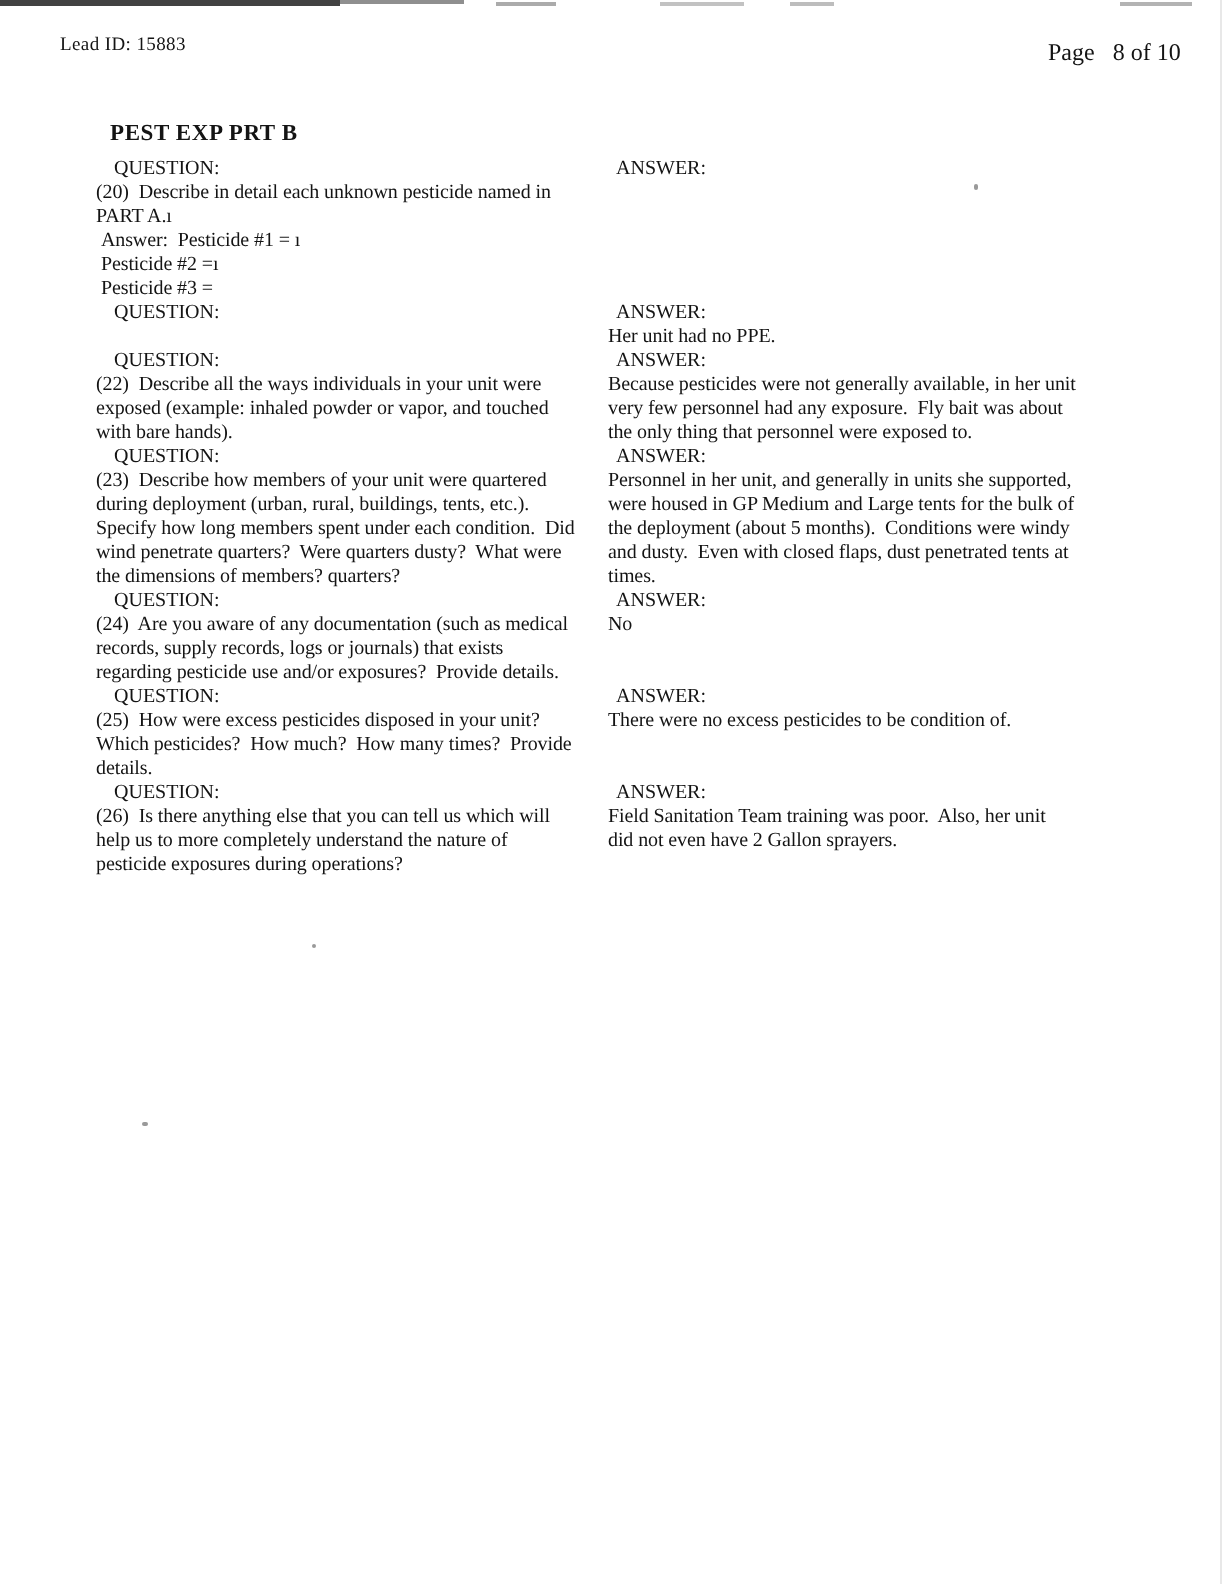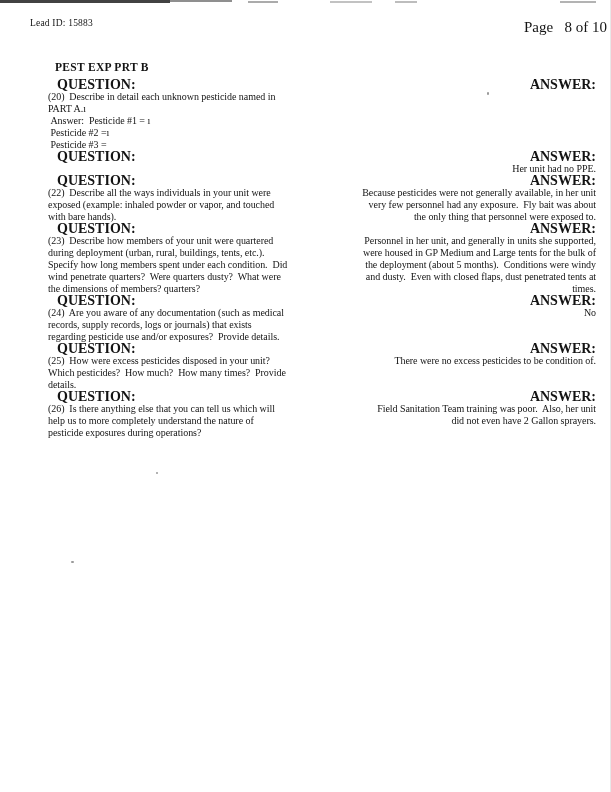--- a/index.html
+++ b/index.html
@@ -25,21 +25,21 @@
     left: 30px;
     top: 18px;
     font-size: 9.5px;
     letter-spacing: 0.2px;
     white-space: pre;
   }
   .header-page {
     position: absolute;
     left: 524px;
     top: 19px;
-    font-size: 15px;
+    font-size: 12px;
     white-space: pre;
   }
   .doc-title {
     position: absolute;
     left: 55px;
     top: 61px;
     font-size: 11.5px;
     font-weight: bold;
     letter-spacing: 0.3px;
     white-space: pre;
@@ -54,25 +54,24 @@
     display: flex;
     align-items: flex-start;
   }
   .q-col {
     width: 256px;
     flex: 0 0 256px;
   }
   .a-col {
     width: 292px;
     flex: 0 0 292px;
-    text-align: right;
   }
   .qa-heading {
-    font-weight: bold;
-    font-size: 14px;
+    font-weight: normal;
+    font-size: 10px;
     line-height: 12px;
     white-space: pre;
   }
   .q-col .qa-heading { padding-left: 9px; }
   .a-col .qa-heading { padding-left: 4px; }
   .qa-body {
     font-size: 10px;
     line-height: 12px;
     white-space: pre-wrap;
     letter-spacing: -0.05px;

